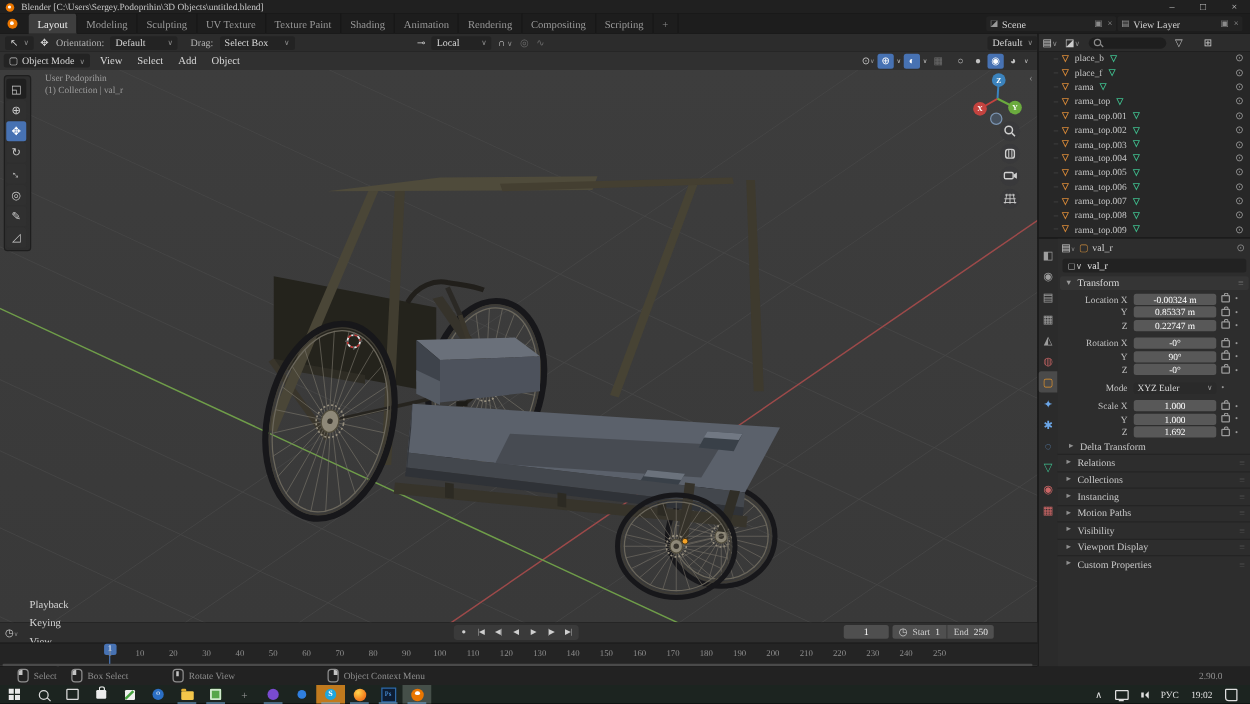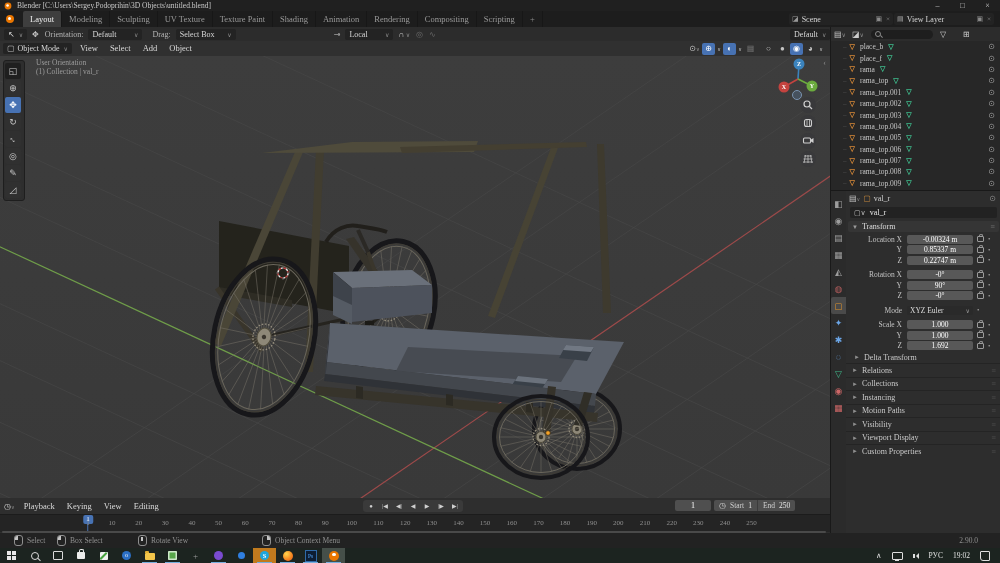--- a/index.html
+++ b/index.html
@@ -85,21 +85,21 @@
   .lock{width:5px;height:4px;border:1px solid #9a9a9a;border-radius:1px;position:relative;margin-left:4px;flex:none;}
   .lock::before{content:'';position:absolute;top:-3px;left:0.5px;width:2px;height:2px;border:1px solid #9a9a9a;border-bottom:none;border-radius:2px 2px 0 0;}
   .pdot{color:#999;font-size:7px;margin-left:4px;}
   .psec{height:12.5px;display:flex;align-items:center;border-top:1px solid #242424;color:#c9c9c9;font-size:8px;}
   .psec .arr{color:#8f8f8f;font-size:6px;margin:0 4px 0 6px;}
   .psec .drag{position:absolute;right:5px;color:#4d4d4d;}
   #delta-row{display:flex;align-items:center;height:12px;color:#c9c9c9;font-size:8px;margin-left:8px;}
   
   #timeline{left:0;top:498px;width:830px;height:35px;background:#2e2e2e;}
   #tl-header{height:16px;display:flex;align-items:center;position:relative;}
-  #tl-menus{display:flex;}
+  #tl-menus{display:flex;flex-direction:column;}
   #playctl{position:absolute;left:363px;top:2px;display:flex;align-items:center;background:#3a3a3a;border-radius:3px;padding:0 1px;height:12px;}
   .pbtn{min-width:10px;padding:0 2px;text-align:center;color:#cfcfcf;font-size:6px;line-height:12px;}
   #framebox{position:absolute;left:675px;top:2px;width:36px;height:11px;background:#4f4f4f;border-radius:2px;color:#fff;font-size:8px;display:flex;align-items:center;justify-content:center;}
   #rangebox{position:absolute;left:714px;top:2px;height:11px;background:#4f4f4f;border-radius:2px;display:flex;align-items:center;font-size:7.5px;color:#e6e6e6;padding:0 5px;}
   #rangebox .sep{width:1px;height:11px;background:#3c3c3c;margin:0 5px;}
   #rangebox .rl{color:#cfcfcf;margin-right:4px;}
   #ruler{position:absolute;left:0;top:16px;width:830px;height:17px;background:#242424;border-top:1px solid #1c1c1c;}
   .rnum{position:absolute;top:4px;transform:translateX(-50%);color:#8f8f8f;font-size:7px;}
   #playhead{position:absolute;top:0;left:88px;transform:translateX(-50%);}
   #playhead .pill{background:#4772b3;color:#fff;border-radius:2px;font-size:7px;padding:0 3px;height:9px;line-height:9px;text-align:center;}
@@ -489,21 +489,21 @@
             <rect x="803.5" y="82" width="7" height="5" rx="1" fill="none" stroke="#cfcfcf" stroke-width="1.1"></rect>
             <polygon points="811,83.5 813.5,82 813.5,87 811,85.5" fill="#cfcfcf"></polygon>
           </g>
         <g>
             <circle cx="808" cy="103" r="8" fill="#39393b" opacity="0.9"></circle>
             <path d="M804,100 L812,100 M803.5,103 L812.5,103 M803,106 L813,106 M805.5,99 L804,107 M808,99 L808,107 M810.5,99 L812,107" stroke="#cfcfcf" stroke-width="0.7" fill="none"></path>
           </g>
       </g>
     </svg>
     <div id="vp-overlay-text">
-      <div>User Orientation</div>
+      <div>User Podoprihin</div>
       <div>(1) Collection | val_r</div>
     </div>
     <span id="vp-toggle">‹</span>
     <div id="tools">
         <div class="tool pressed">
           <span>◱</span>
         </div>
         <div class="tool">
           <span>⊕</span>
         </div>

